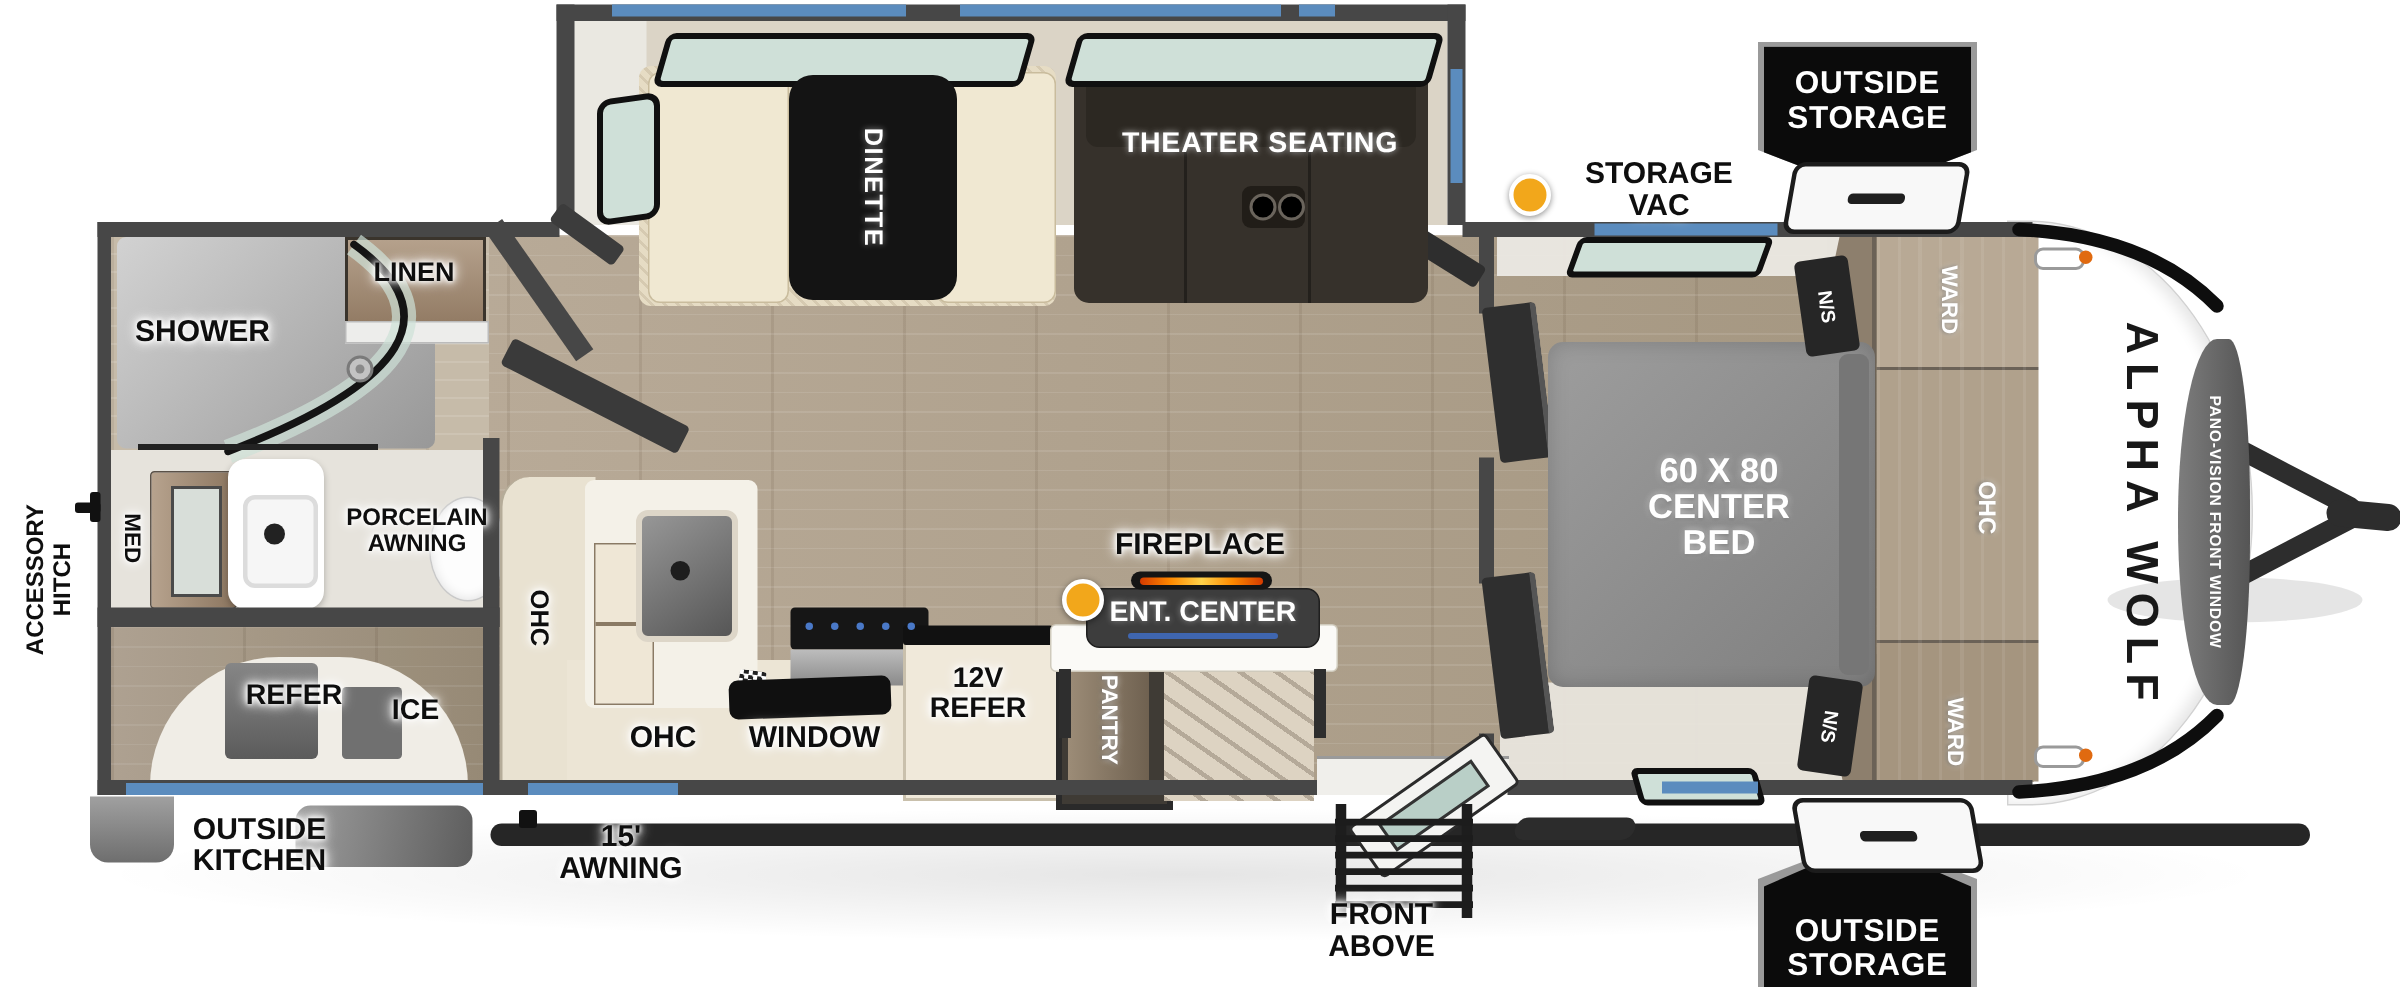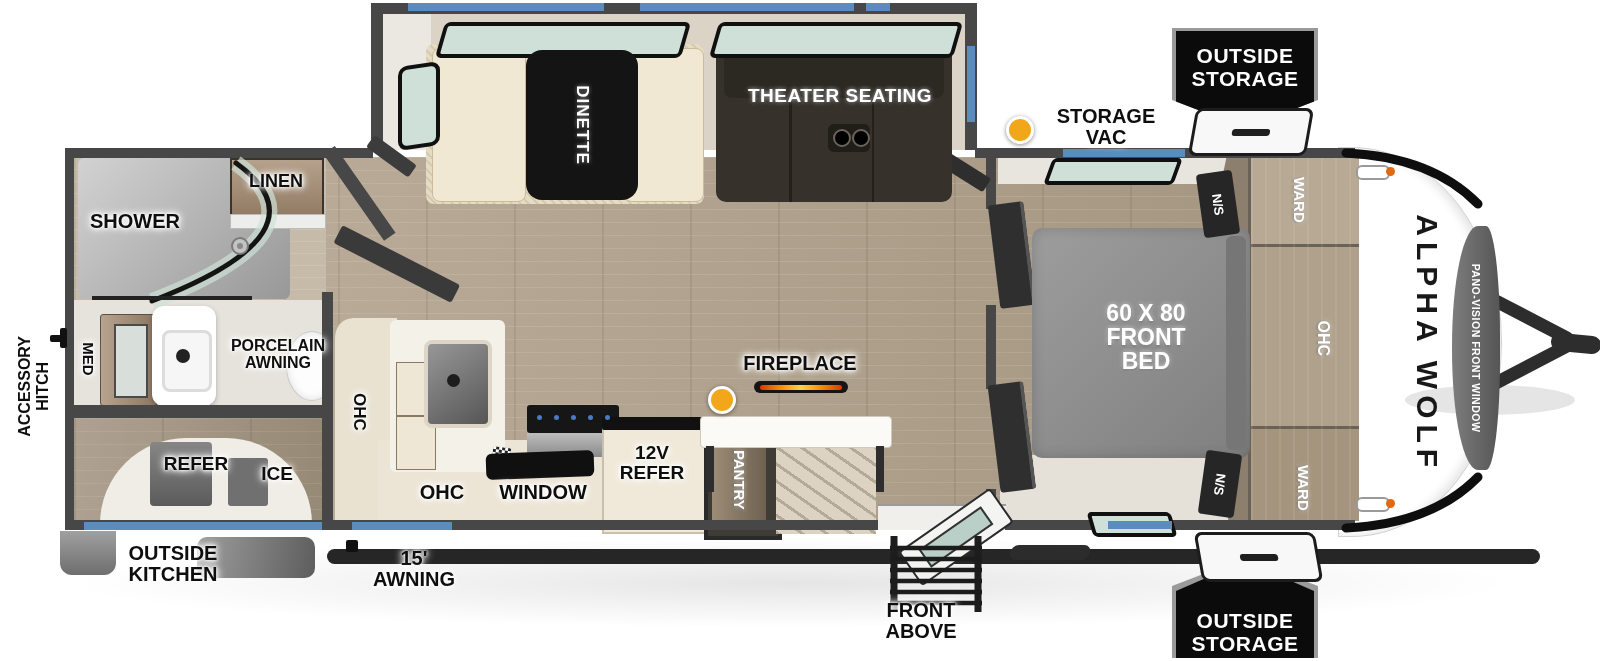--- a/index.html
+++ b/index.html
@@ -155,20 +155,25 @@
   <div class="abs" style="left:712px;top:436px;width:54px;height:88px;background:linear-gradient(90deg,#9c8c77,#6f6150);z-index:4;"></div>
   <div class="lblw" style="left:714px;top:436px;width:50px;height:88px;">
     <span class="rot90" style="font-size:15px;">PANTRY</span>
   </div>
   <div class="abs" style="left:776px;top:432px;width:100px;height:98px;background:#ddd3c2;border-top:4px solid #333;z-index:4;
               background-image:repeating-linear-gradient(35deg,rgba(60,45,30,.25) 0 3px,rgba(0,0,0,0) 3px 14px);"></div>
 
   <div class="abs" style="left:700px;top:416px;width:190px;height:30px;background:#fbfaf7;border:1px solid #cfcabc;border-radius:4px;z-index:5;"></div>
   <div class="abs" style="left:706px;top:446px;width:8px;height:46px;background:#2e2e2e;z-index:5;"></div>
   <div class="abs" style="left:876px;top:446px;width:8px;height:46px;background:#2e2e2e;z-index:5;"></div>
+  <div class="abs" style="left:724px;top:392px;width:154px;height:38px;background:#3d3d3d;border:1px solid #1f1f1f;border-radius:9px;
+              display:flex;flex-direction:column;align-items:center;justify-content:center;z-index:6;">
+    <span style="color:#fff;font-weight:bold;font-size:19px;text-shadow:0 0 4px rgba(255,255,255,.4);">ENT. CENTER</span>
+    <div style="width:100px;height:4px;background:#3f66b0;border-radius:2px;margin-top:2px;"></div>
+  </div>
   <div class="abs" style="left:754px;top:381px;width:94px;height:12px;background:#151515;border-radius:6px;z-index:6;
               display:flex;align-items:center;justify-content:center;">
     <div style="width:82px;height:5px;border-radius:3px;
                 background:linear-gradient(90deg,#d43b00,#ff8a00,#ffd24a,#ff8a00,#d43b00);"></div>
   </div>
   <div class="lbl" style="left:740px;top:351px;width:120px;height:24px;font-size:20px;">FIREPLACE</div>
   <div class="vacdot" style="left:708px;top:386px;"></div>
 
   <div class="abs" style="left:878px;top:504px;width:128px;height:24px;background:#f0efeb;border-top:2px solid #9a9a9a;z-index:4;"></div>
   <div class="abs" style="left:900px;top:516px;width:108px;height:38px;background:#f4f4f2;border:2px solid #2b2b2b;border-radius:4px;
@@ -190,21 +195,21 @@
               background:linear-gradient(90deg,#b8a995,#a5957f);
               background-image:repeating-linear-gradient(to right,rgba(255,255,255,.08) 0 2px,rgba(0,0,0,0) 2px 14px),
               linear-gradient(180deg,#b8a995 0 24%,#6b6257 24% 24.6%,#b0a18c 24.6% 74%,#6b6257 74% 74.6%,#a5957f 74.6% 100%);"></div>
 
   <div class="abs" style="left:1032px;top:228px;width:218px;height:230px;border-radius:10px;z-index:5;
               background:linear-gradient(135deg,#9d9d9d,#7f7f7f);
               box-shadow:inset 0 0 14px rgba(0,0,0,.18);"></div>
   <div class="abs" style="left:1226px;top:236px;width:20px;height:214px;background:#767676;border-radius:6px;z-index:5;"></div>
   <div class="lblw" style="left:1076px;top:294px;width:140px;height:86px;font-size:23px;flex-direction:column;z-index:8;">
     <span>60 X 80</span>
-    <span>FRONT</span>
+    <span>CENTER</span>
     <span>BED</span>
   </div>
 
   <div class="abs" style="left:1200px;top:172px;width:36px;height:64px;background:#262626;border-radius:4px;transform:rotate(-8deg);
               display:flex;align-items:center;justify-content:center;z-index:6;">
     <span class="rot90" style="color:#fff;font-weight:bold;font-size:13px;">N/S</span>
   </div>
   <div class="abs" style="left:1202px;top:452px;width:36px;height:64px;background:#262626;border-radius:4px;transform:rotate(8deg);
               display:flex;align-items:center;justify-content:center;z-index:6;">
     <span class="rot90" style="color:#fff;font-weight:bold;font-size:13px;">N/S</span>

